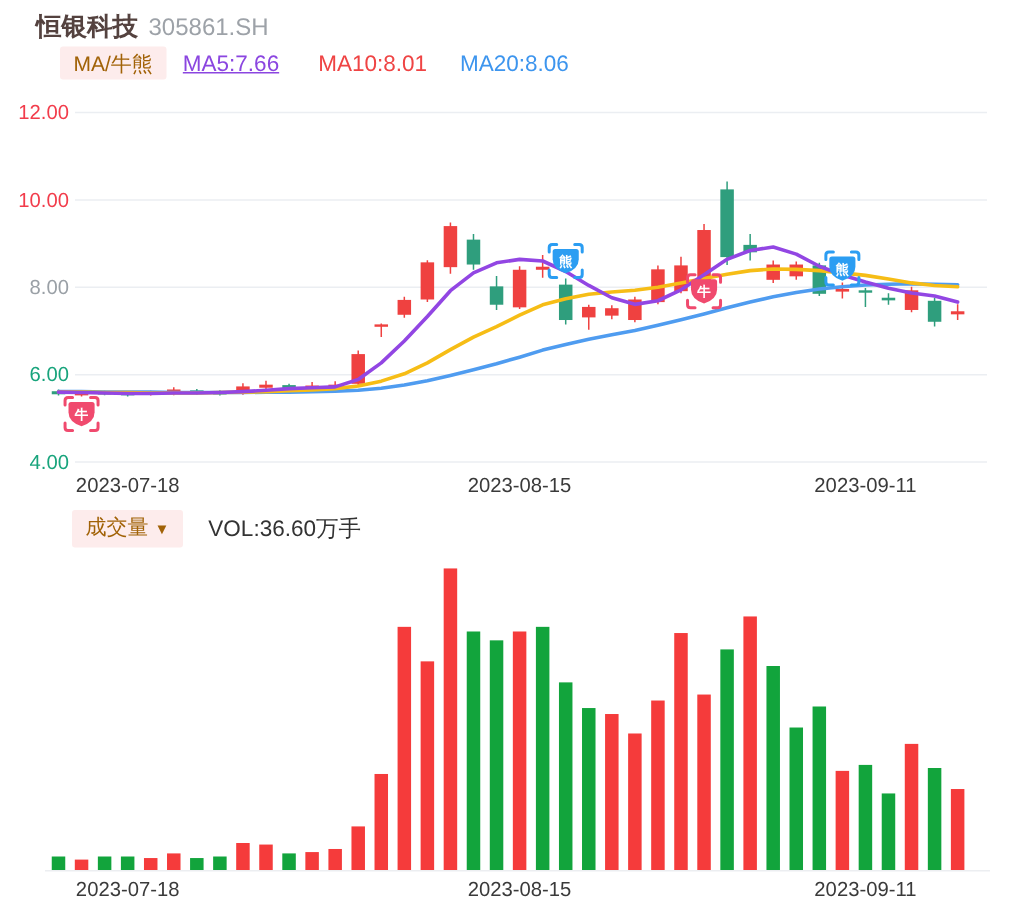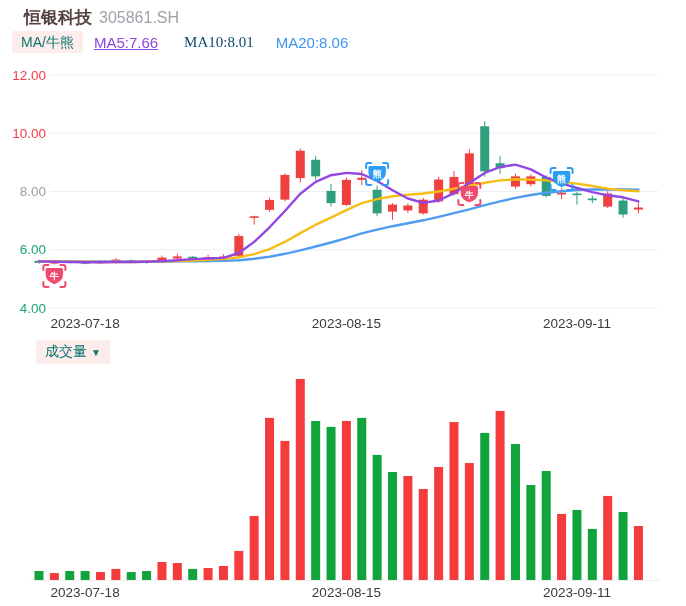--- a/index.html
+++ b/index.html
@@ -2,26 +2,26 @@
 <html><head>
 <meta charset="utf-8">
 <style>
   html,body{margin:0;padding:0;background:#ffffff;}
   body{width:686px;height:606px;position:relative;overflow:hidden;
        font-family:"Liberation Sans","DejaVu Sans",sans-serif;}
   .hdr{position:absolute;left:24px;top:6px;display:flex;align-items:baseline;gap:7px;}
   .hdr .name{font-size:17px;font-weight:bold;color:#54423f;}
   .hdr .code{font-size:16px;color:#9da2a8;}
   .legend{position:absolute;left:12px;top:31px;display:flex;align-items:center;font-size:15px;}
-  .badge{background:#fdecec;color:#0f766e;font-size:14px;padding:3px 9px;border-radius:2px;line-height:16px;}
+  .badge{background:#fdecec;color:#a16207;font-size:14px;padding:3px 9px;border-radius:2px;line-height:16px;margin-left:28px;}
   .ma5{color:#8b46e0;margin-left:11px;text-decoration:underline;}
-  .ma10{color:#0c4a6e;margin-left:26px;font-family:Liberation Serif, serif;}
+  .ma10{color:#ef4444;margin-left:26px;}
   .ma20{color:#3d95ee;margin-left:22px;}
   #price-chart{position:absolute;left:0;top:60px;}
-  .vol-hdr{position:absolute;left:36px;top:340px;display:flex;align-items:center;font-size:15px;}
+  .vol-hdr{position:absolute;left:20px;top:340px;display:flex;align-items:center;font-size:15px;}
   .vol-hdr .arrow{font-size:10px;margin-left:4px;}
   .vol-hdr .volval{color:#333;margin-left:17px;}
   #volume-chart{position:absolute;left:0;top:368px;}
   svg text{font-family:"Liberation Sans","DejaVu Sans",sans-serif;}
 </style>
 </head>
 <body>
 
 <div class="hdr">
   <span class="name">恒银科技</span>
@@ -149,20 +149,21 @@
       <path d="M-7,-8 L7,-8 Q8.7,-8 8.7,-6.3 L8.7,-1.2 Q8.7,5.2 0,8.2 Q-8.7,5.2 -8.7,-1.2 L-8.7,-6.3 Q-8.7,-8 -7,-8 Z" fill="#2b9df2"></path>
       <text x="0" y="3.4" fill="#ffffff" font-size="9" text-anchor="middle" font-weight="bold">熊</text>
     </g>
     <text x="85.11" y="268" fill="#3a3a3a" font-size="13.5" text-anchor="middle">2023-07-18</text>
     <text x="346.4" y="268" fill="#3a3a3a" font-size="13.5" text-anchor="middle">2023-08-15</text>
     <text x="576.9499999999999" y="268" fill="#3a3a3a" font-size="13.5" text-anchor="middle">2023-09-11</text>
   </svg>
 
 <div class="vol-hdr">
   <span class="badge"><span>成交量</span><span class="arrow">▼</span></span>
+  <span class="volval">VOL:36.60万手</span>
 </div>
 
 <svg id="volume-chart" width="686" height="238" viewBox="0 0 686 238">
     <line x1="30" y1="212.5" x2="660" y2="212.5" stroke="#eceef1" stroke-width="1"></line>
     <rect x="34.5" y="203.0025" width="9" height="8.9975" fill="#12a43c"></rect>
     <rect x="49.87" y="205.0675" width="9" height="6.932500000000001" fill="#f53b3b"></rect>
     <rect x="65.24" y="203.0025" width="9" height="8.9975" fill="#12a43c"></rect>
     <rect x="80.61" y="203.0025" width="9" height="8.9975" fill="#12a43c"></rect>
     <rect x="95.97999999999999" y="204.035" width="9" height="7.965000000000001" fill="#f53b3b"></rect>
     <rect x="111.35" y="200.9375" width="9" height="11.0625" fill="#f53b3b"></rect>

